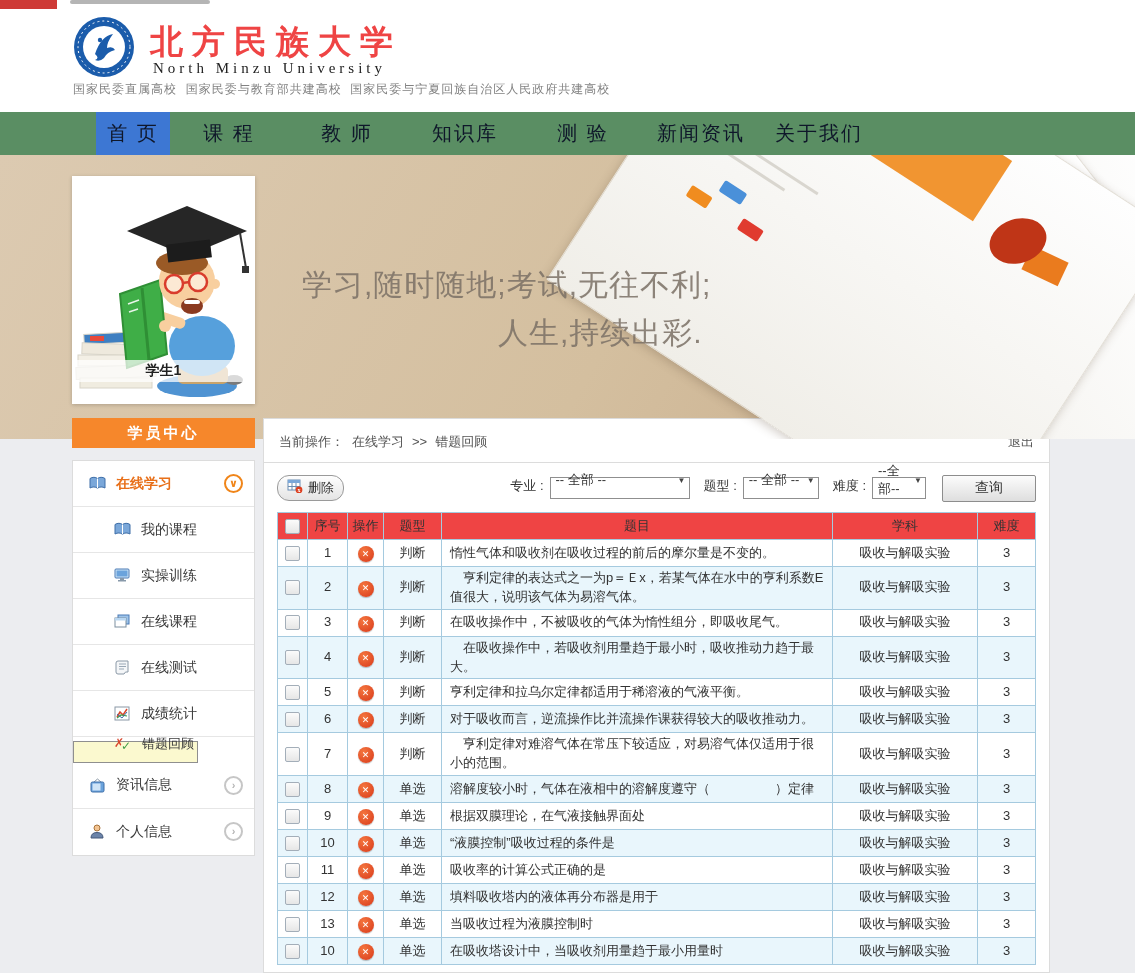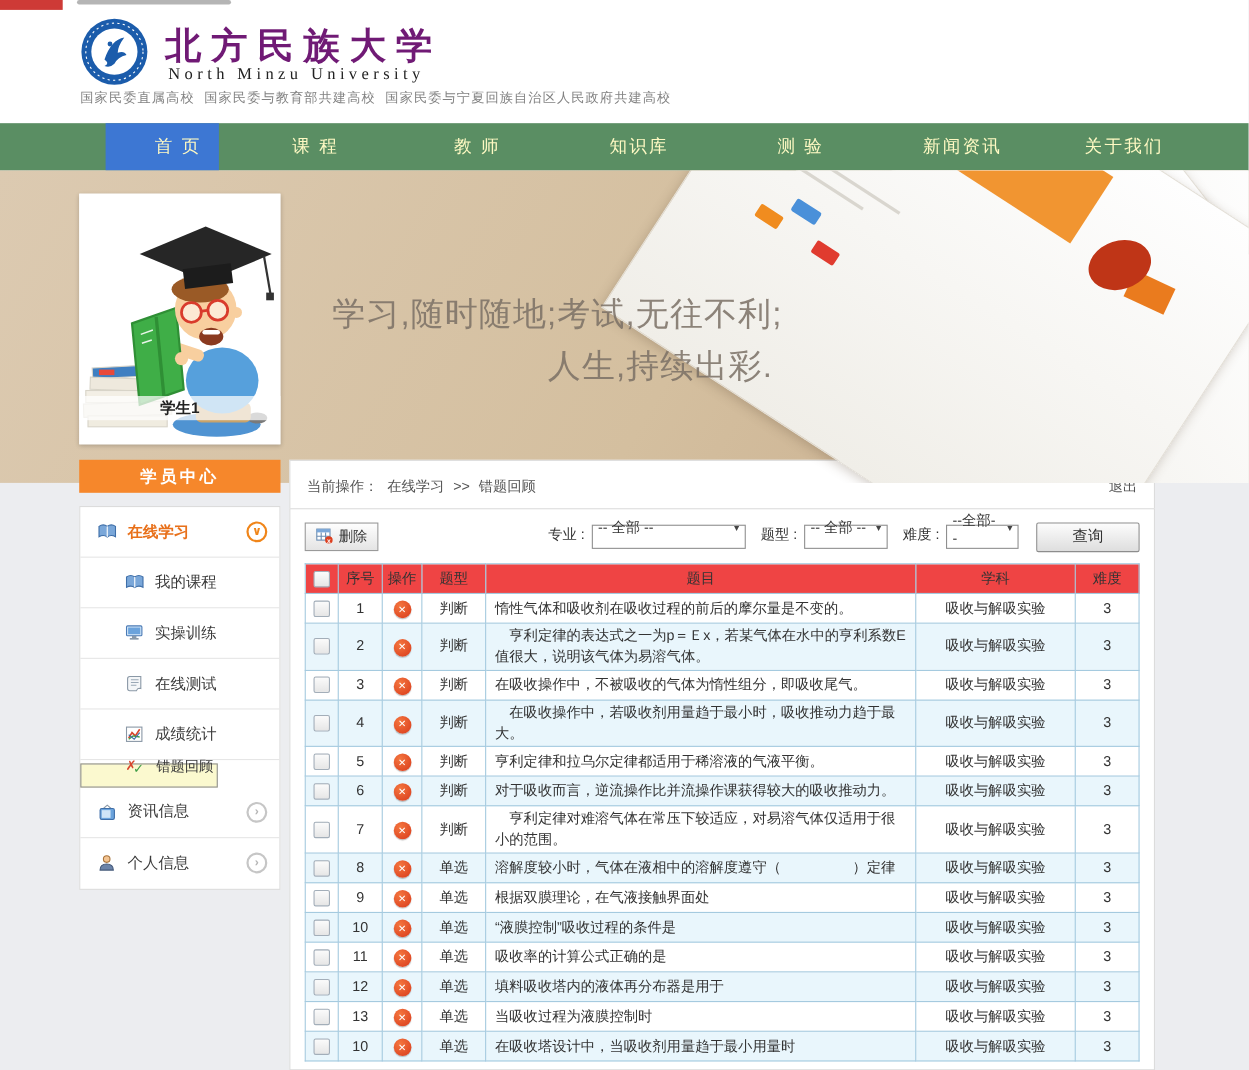--- a/index.html
+++ b/index.html
@@ -5,30 +5,30 @@
   html,body{margin:0;padding:0;}
   body{width:1135px;height:973px;position:relative;overflow:hidden;background:#ecedf0;
        font-family:"Liberation Sans","DejaVu Sans",sans-serif;color:#333;}
 
   
   .header{position:absolute;left:0;top:0;width:1135px;height:112px;background:#fff;}
   .corner-red{position:absolute;left:0;top:0;width:57px;height:9px;background:#ce3a36;}
   .top-artifact{position:absolute;left:70px;top:0;width:140px;height:4px;background:#b5b5b5;border-radius:2px;}
   .logo{position:absolute;left:73px;top:16px;width:62px;height:62px;}
   .uni-cn{position:absolute;left:150px;top:20px;font-family:"Liberation Serif","DejaVu Serif",serif;
-          font-size:33px;font-weight:bold;letter-spacing:9px;color:#701a75;}
+          font-size:33px;font-weight:bold;letter-spacing:9px;color:#ef4444;}
   .uni-en{position:absolute;left:153px;top:60px;font-family:"Liberation Serif","DejaVu Serif",serif;
           font-size:15px;letter-spacing:4px;color:#222;}
   .uni-sub{position:absolute;left:73px;top:81px;font-size:12px;color:#828282;letter-spacing:1px;white-space:pre;}
 
   
   .nav{position:absolute;left:0;top:112px;width:1135px;height:43px;background:#5a8e63;
        display:flex;align-items:stretch;padding-left:96px;box-sizing:border-box;}
   .nav-item{min-width:118px;display:flex;align-items:center;justify-content:center;
-            color:#fef9c3;font-size:16px;letter-spacing:2px;cursor:pointer;padding-left:29px;}
+            color:#0f172a;font-size:20px;letter-spacing:2px;cursor:pointer;}
   .nav-item.active{min-width:74px;background:#3d77d3;}
 
   
   .banner{position:absolute;left:0;top:155px;width:1135px;height:284px;overflow:hidden;
           background:linear-gradient(120deg,#dccab1 0%,#d4bf9f 55%,#c6aa8a 100%);}
   .paper{position:absolute;border:1px solid #e3dfd7;box-shadow:0 3px 10px rgba(90,70,50,.25);
          background:linear-gradient(180deg,#fefefe,#f0eee8);}
   .p1{width:500px;height:380px;left:610px;top:-90px;transform:rotate(33deg);z-index:4;}
   .p2{width:500px;height:370px;left:700px;top:-45px;transform:rotate(52deg);z-index:3;}
   .p3{width:480px;height:350px;left:790px;top:-5px;transform:rotate(68deg);z-index:2;}
@@ -74,29 +74,29 @@
          border:1px solid #dcdcdc;box-sizing:border-box;display:flex;align-items:center;
          padding:0 15px;font-size:13px;color:#555;}
   .crumb .seg{margin-right:8px;}
   .logout{margin-left:auto;color:#555;cursor:pointer;}
 
   
   .mainbox{position:absolute;left:263px;top:462px;width:787px;height:511px;background:#fff;
            border:1px solid #dcdcdc;box-sizing:border-box;padding:12px 13px;}
   .toolbar{display:flex;align-items:center;height:26px;}
   .btn-del{display:inline-flex;align-items:center;gap:5px;height:24px;padding:0 9px;
-           border:1px solid #9a9a9a;border-radius:0;background:linear-gradient(#fefefe,#e4e4e4);
-           font-size:13px;cursor:pointer;}
+           border:1px solid #9a9a9a;border-radius:12px;background:linear-gradient(#fefefe,#e4e4e4);
+           font-size:13px;cursor:pointer;font-family:Liberation Serif, serif;}
   .filter-bar{margin-left:auto;display:flex;align-items:flex-start;gap:6px;font-size:13px;}
   .flabel{margin-left:8px;}
   .sel{display:inline-flex;align-items:center;justify-content:space-between;height:22px;
        border:1px solid #8f8f8f;background:#fff;padding:0 3px 16px 5px;box-sizing:border-box;
        font-size:13px;cursor:pointer;}
   .sel .arr{font-size:8px;color:#444;margin-left:5px;}
-  .sel0{width:140px;}.sel1{width:76px;}.sel2{width:66px;}
+  .sel0{width:140px;}.sel1{width:76px;}.sel2{width:54px;}
   .btn-query{width:92px;height:25px;margin-left:16px;border:1px solid #8d8d8d;border-radius:2px;
              background:linear-gradient(#fcfcfc,#dedede);font-size:14px;display:flex;
              align-items:center;justify-content:center;cursor:pointer;}
 
   table.qt{width:100%;border-collapse:collapse;margin-top:11px;font-size:13px;table-layout:fixed;}
   .qt th,.qt td{border:1px solid #a5cadf;padding:2px 4px;text-align:center;color:#333;}
   .qt th{background:#ef4444;font-weight:normal;height:22px;}
   .qt td{height:22px;line-height:1.45;}
   .qt td.ql{text-align:left;padding:2px 8px;}
   .qt tr.stripe td{background:#e9f6fc;}
@@ -226,20 +226,29 @@
     </div><div class="side-item sub">
       <span class="sicon">
         <svg width="16" height="15" viewBox="0 0 16 15">
           <rect x="1" y="1" width="14" height="9" rx="1" fill="#cfe4f7" stroke="#4a7ab5"></rect>
           <rect x="2.5" y="2.5" width="11" height="6" fill="#6ba3dc"></rect>
           <rect x="6" y="10" width="4" height="2" fill="#8899aa"></rect>
           <rect x="4" y="12" width="8" height="1.5" fill="#8899aa"></rect>
         </svg>
       </span>
       <span class="slabel">实操训练</span>
+    </div><div class="side-item sub">
+      <span class="sicon">
+        <svg width="16" height="15" viewBox="0 0 16 15">
+          <rect x="4" y="1" width="11" height="9" fill="#9ec4ea" stroke="#4a7ab5"></rect>
+          <rect x="1" y="4" width="11" height="9" fill="#fff" stroke="#7d8f9f"></rect>
+          <rect x="1" y="4" width="11" height="2.5" fill="#b9d7f2"></rect>
+        </svg>
+      </span>
+      <span class="slabel">在线课程</span>
     </div><div class="side-item sub">
       <span class="sicon">
         <svg width="15" height="15" viewBox="0 0 15 15">
           <path d="M3 1 H13 V12 Q10 11 9 14 H3 Q1 14 1 12 V3 Q1 1 3 1 Z" fill="#f4f6f8" stroke="#8a98a6"></path>
           <line x1="4" y1="4" x2="11" y2="4" stroke="#9aa8b6"></line>
           <line x1="4" y1="6.5" x2="11" y2="6.5" stroke="#9aa8b6"></line>
           <line x1="4" y1="9" x2="9" y2="9" stroke="#9aa8b6"></line>
         </svg>
       </span>
       <span class="slabel">在线测试</span>

